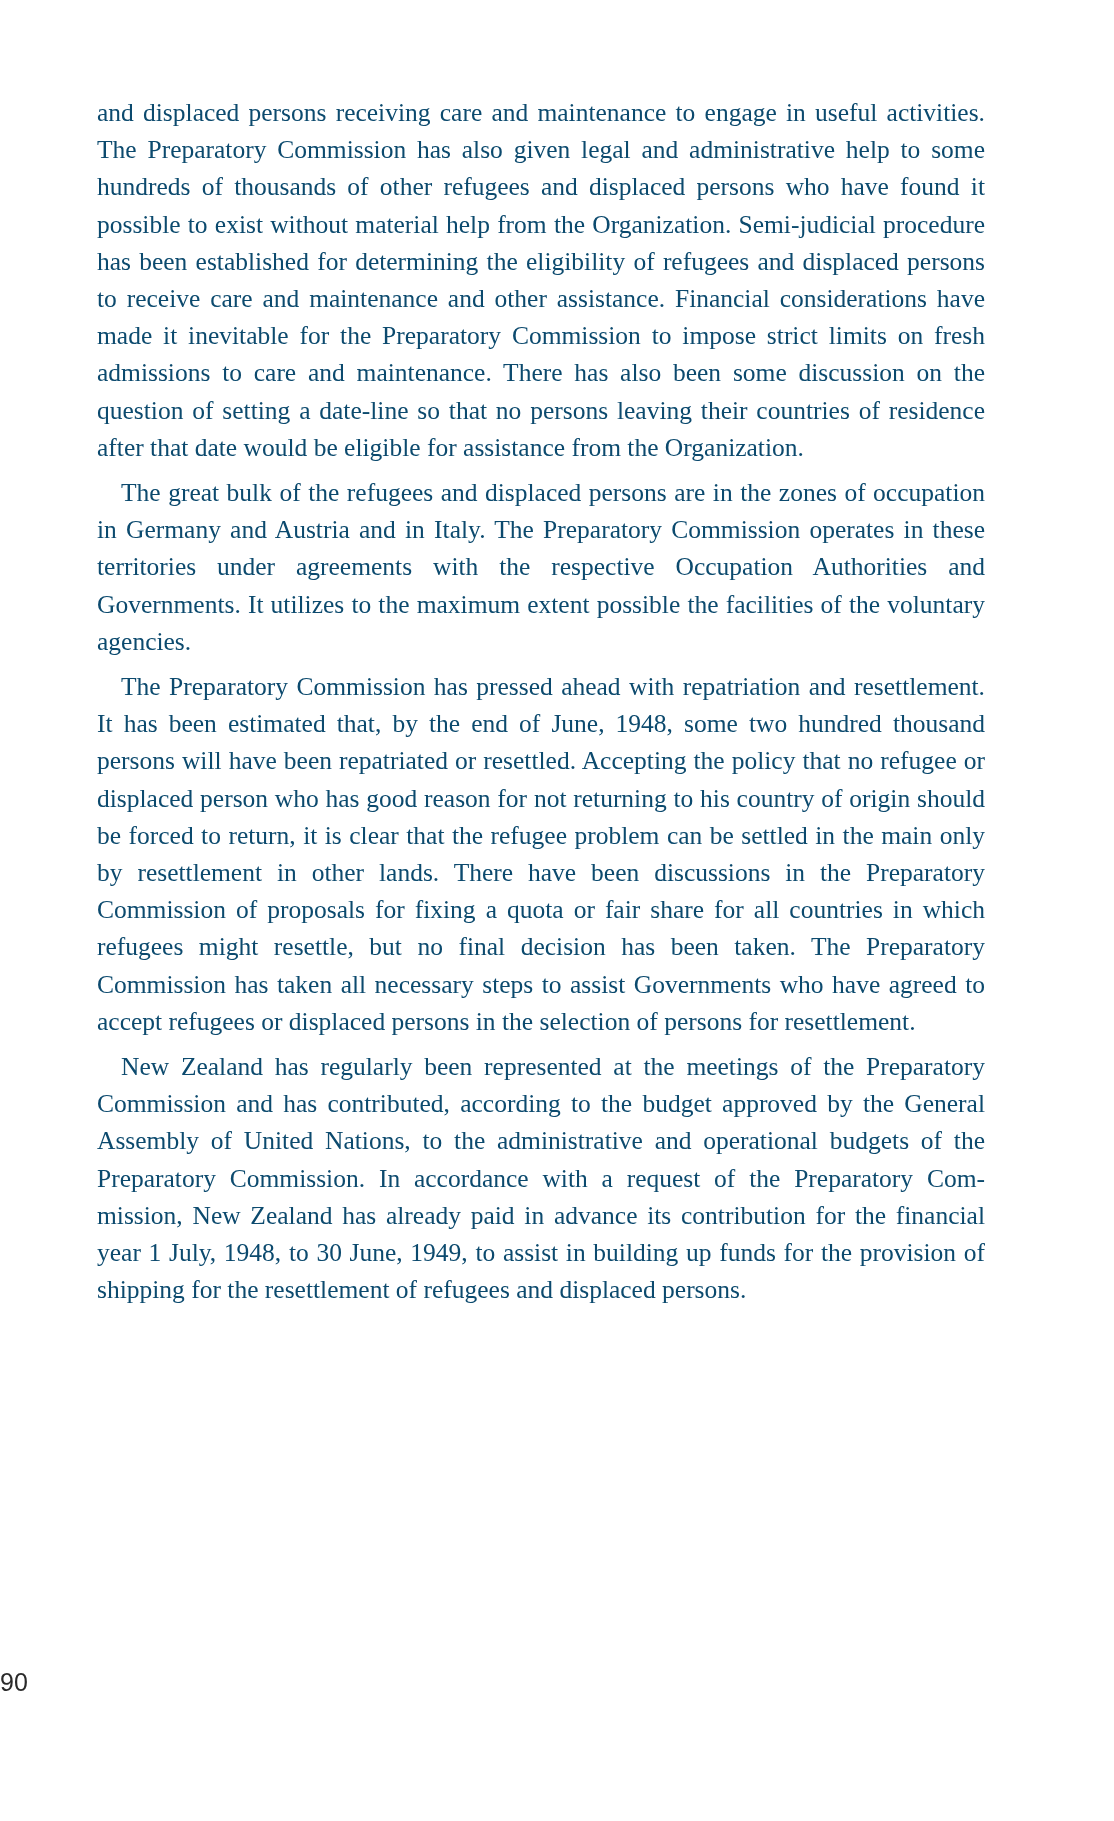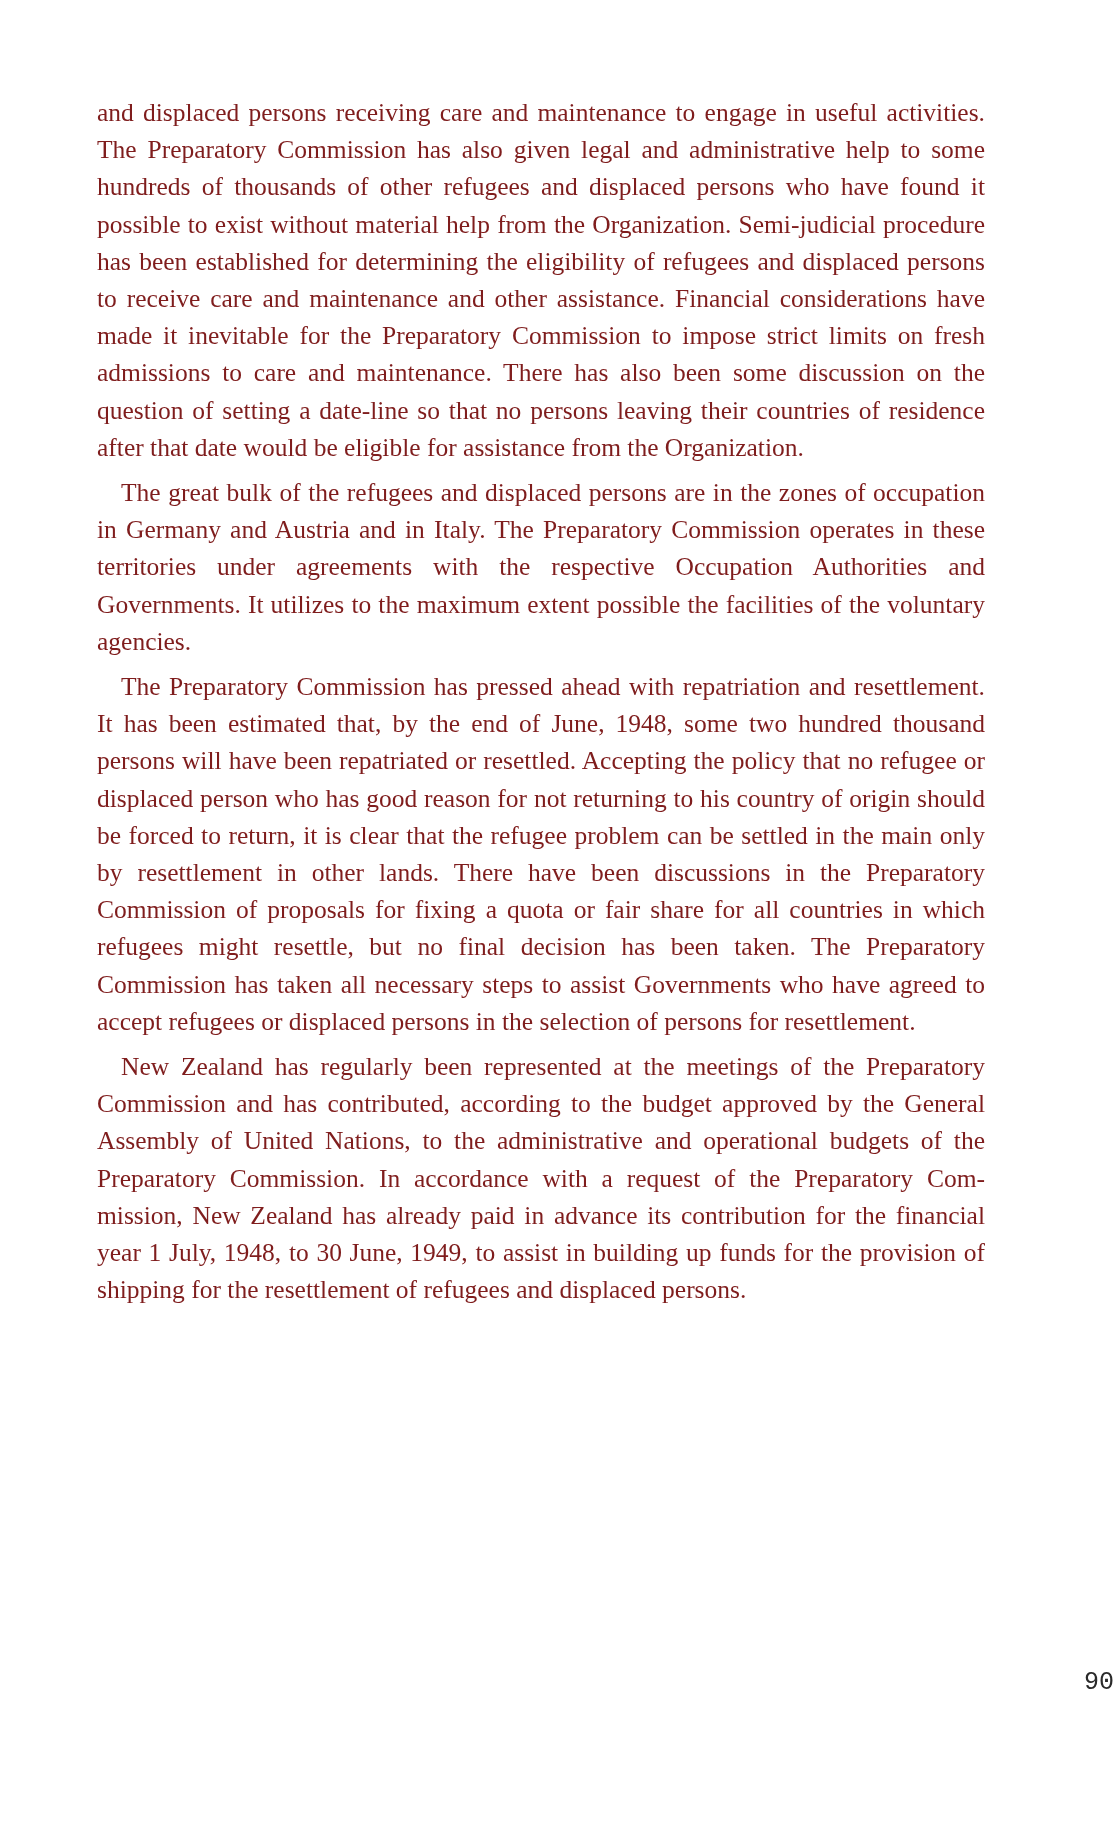--- a/index.html
+++ b/index.html
@@ -14,38 +14,38 @@
     overflow: hidden;
   }
   .page {
     position: absolute;
     left: 97px;
     top: 94px;
     width: 888px;
     font-family: "Liberation Serif", "DejaVu Serif", serif;
     font-size: 25.5px;
     line-height: 37.2px;
-    color: #7f1d1d;
+    color: #0c4a6e;
   }
   .para {
     margin: 0 0 8px 0;
     text-align: justify;
     text-indent: 0;
     hyphens: manual;
   }
   .para.indent {
     text-indent: 24px;
   }
   .page-number {
     position: absolute;
     left: 0;
     width: 1114px;
     top: 1668px;
-    text-align: right;
-    font-family: Liberation Mono, monospace;
+    text-align: left;
+    font-family: Liberation Sans, sans-serif;
     font-size: 25px;
     color: #2a2a2a;
   }
 </style>
 </head>
 <body>
 
 <div class="page">
   <p class="para">and displaced persons receiving care and maintenance to engage in useful activities.  The Preparatory Commission has also given legal and administrative help to some hundreds of thousands of other refugees and displaced persons who have found it possible to exist without material help from the Organization.  Semi-judicial pro­cedure has been established for determining the eligibility of refugees and displaced persons to receive care and maintenance and other assistance.  Financial considerations have made it inevitable for the Preparatory Commission to impose strict limits on fresh admissions to care and maintenance.  There has also been some discussion on the question of setting a date-line so that no persons leaving their countries of residence after that date would be eligible for assistance from the Organization.</p>
   <p class="para indent">The great bulk of the refugees and displaced persons are in the zones of occupation in Germany and Austria and in Italy.  The Preparatory Commission operates in these territories under agree­ments with the respective Occupation Authorities and Governments. It utilizes to the maximum extent possible the facilities of the voluntary agencies.</p>

